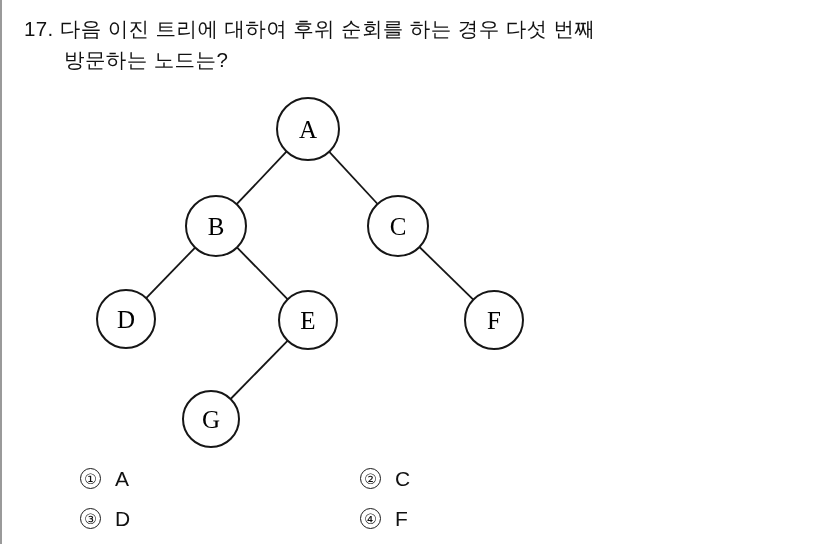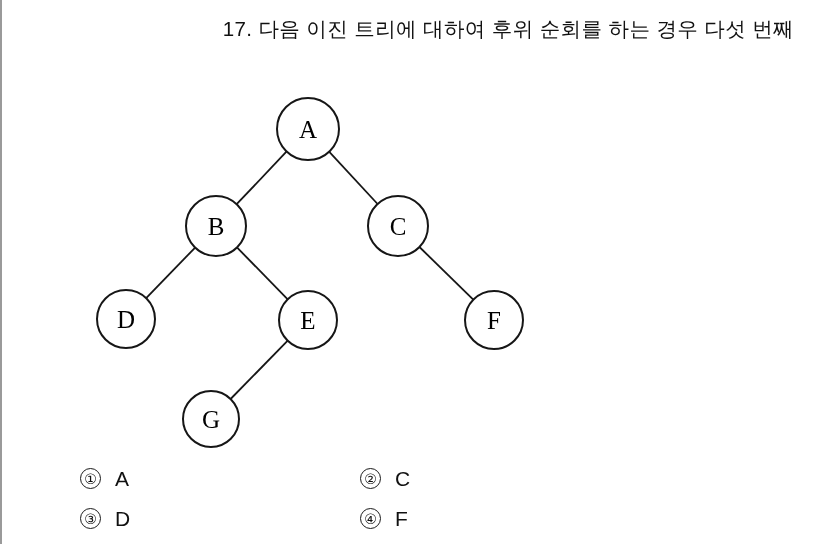--- a/index.html
+++ b/index.html
@@ -32,21 +32,20 @@
     left: 22px;
     top: 13px;
     width: 770px;
   }
   .question-line {
     font-size: 20.5px;
     line-height: 31px;
     letter-spacing: 0.4px;
     white-space: nowrap;
     color: #111111;
-    text-align: right;
   }
   .question-line-1 { text-indent: 0; }
   .question-line-2 { padding-left: 40px; }
 
   
   .tree-figure {
     position: absolute;
     left: 0;
     top: 88px;
     width: 620px;
@@ -94,20 +93,21 @@
     color: #111111;
   }
 </style>
 </head>
 <body>
 
 <div id="page">
 
   <div class="question-block">
     <div class="question-line question-line-1">17. 다음 이진 트리에 대하여 후위 순회를 하는 경우 다섯 번째</div>
+    <div class="question-line question-line-2">방문하는 노드는?</div>
   </div>
 
   <div class="tree-figure">
     <svg width="620" height="370" viewBox="0 0 620 370">
       <g id="tree-edges">
           <line x1="284.6670559911688" y1="63.492343139745905" x2="234.64478452467532" y2="116.23321631637494" stroke="#161616" stroke-width="1.8"></line>
           <line x1="327.08499643460544" y1="63.72494060174142" x2="375.59516474070443" y2="116.00812199831475" stroke="#161616" stroke-width="1.8"></line>
           <line x1="193.13735717451834" y1="159.55806425299772" x2="144.16722139796562" y2="210.16053788876886" stroke="#161616" stroke-width="1.8"></line>
           <line x1="234.9838914270439" y1="159.4400629798057" x2="285.71557162052426" y2="211.27460578618783" stroke="#161616" stroke-width="1.8"></line>
           <line x1="417.4353127948048" y1="158.98874377824637" x2="471.27919763168865" y2="211.71088101436183" stroke="#161616" stroke-width="1.8"></line>

